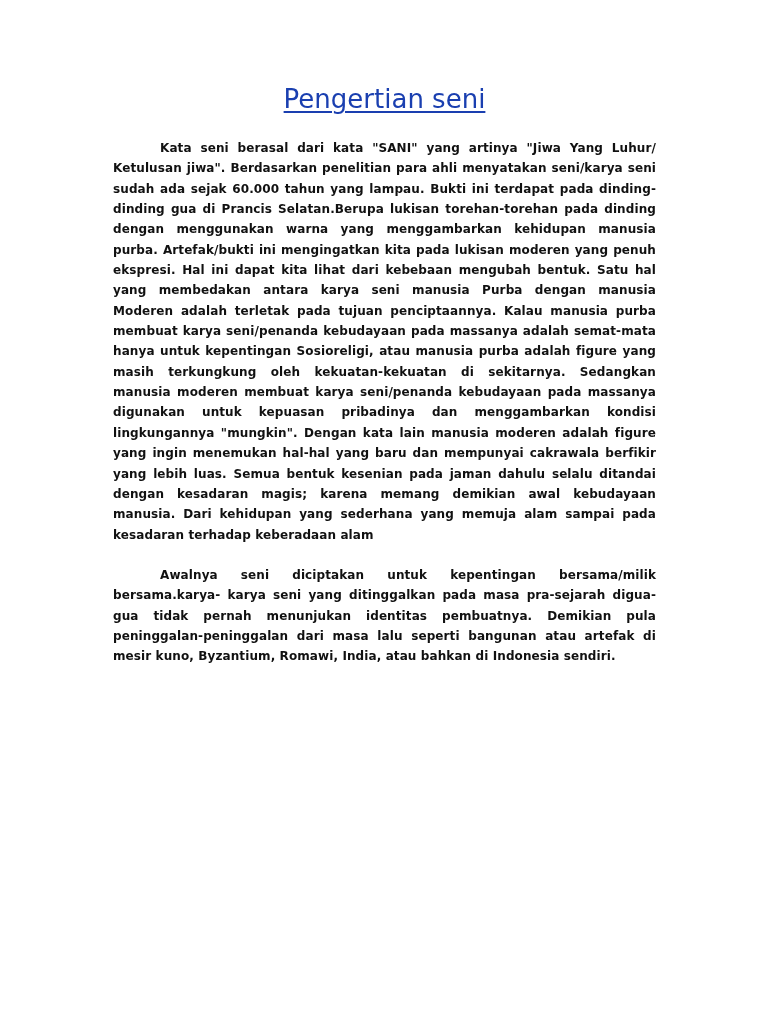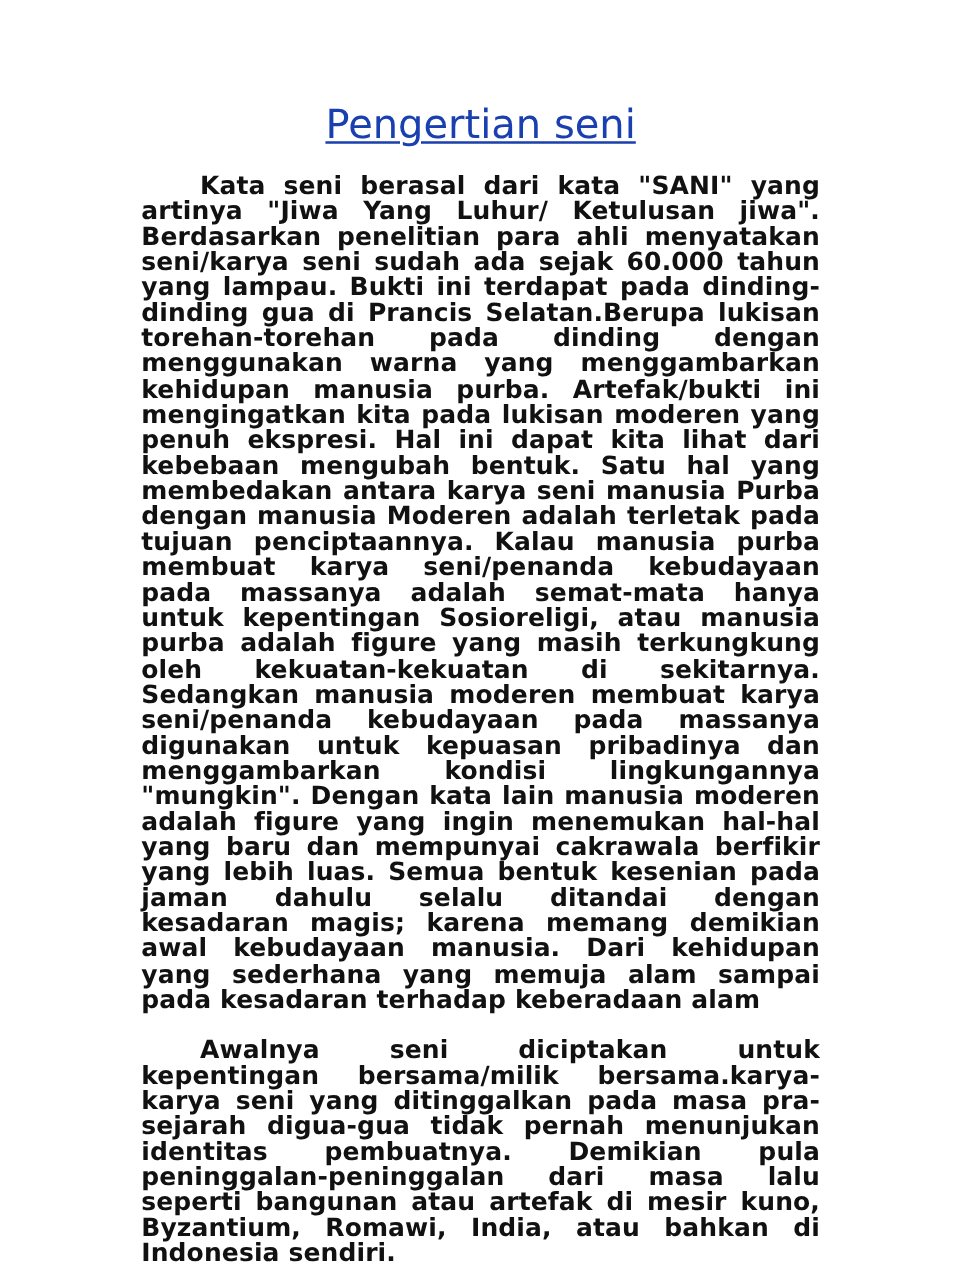--- a/index.html
+++ b/index.html
@@ -11,34 +11,34 @@
       position: relative;
     }
     .page {
       position: absolute;
       left: 113px;
       top: 82px;
       width: 543px;
     }
     .title {
       font-family: "DejaVu Sans", sans-serif;
-      font-size: 32px;
+      font-size: 26px;
       font-weight: normal;
       color: #1a3fb0;
       text-decoration: underline;
       text-decoration-thickness: 2px;
       text-underline-offset: 3px;
       text-align: center;
       margin: 0 0 22px 0;
       line-height: 34px;
     }
     .para {
       font-family: "DejaVu Sans", sans-serif;
       font-weight: bold;
-      font-size: 20px;
+      font-size: 12px;
       line-height: 20.35px;
       color: #111111;
       text-align: justify;
       text-indent: 47px;
       margin: 0;
       letter-spacing: 0.1px;
     }
     .para + .para { margin-top: 20px; }
   </style>
 </head>

